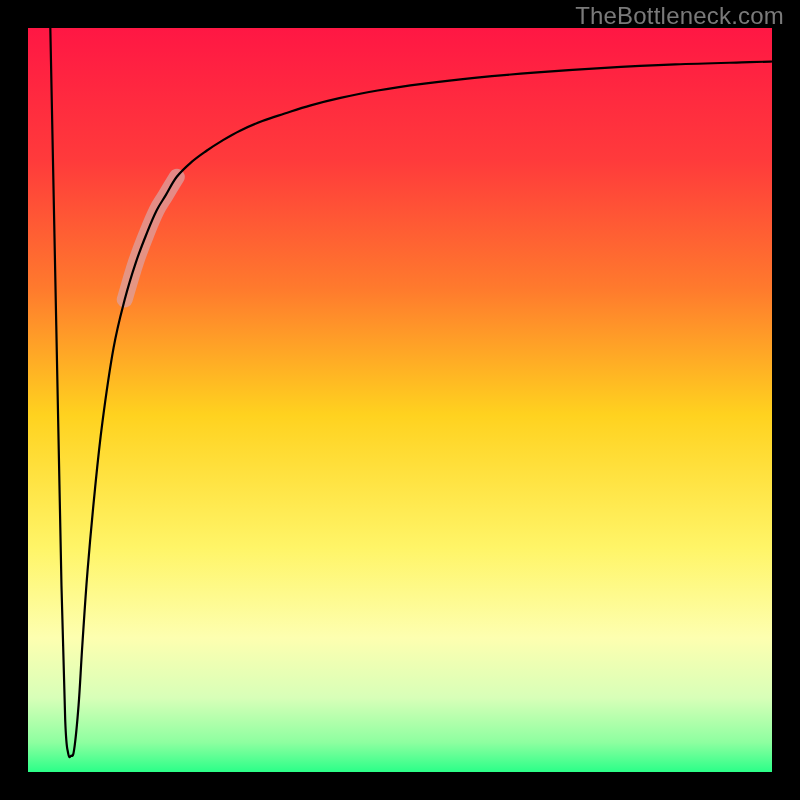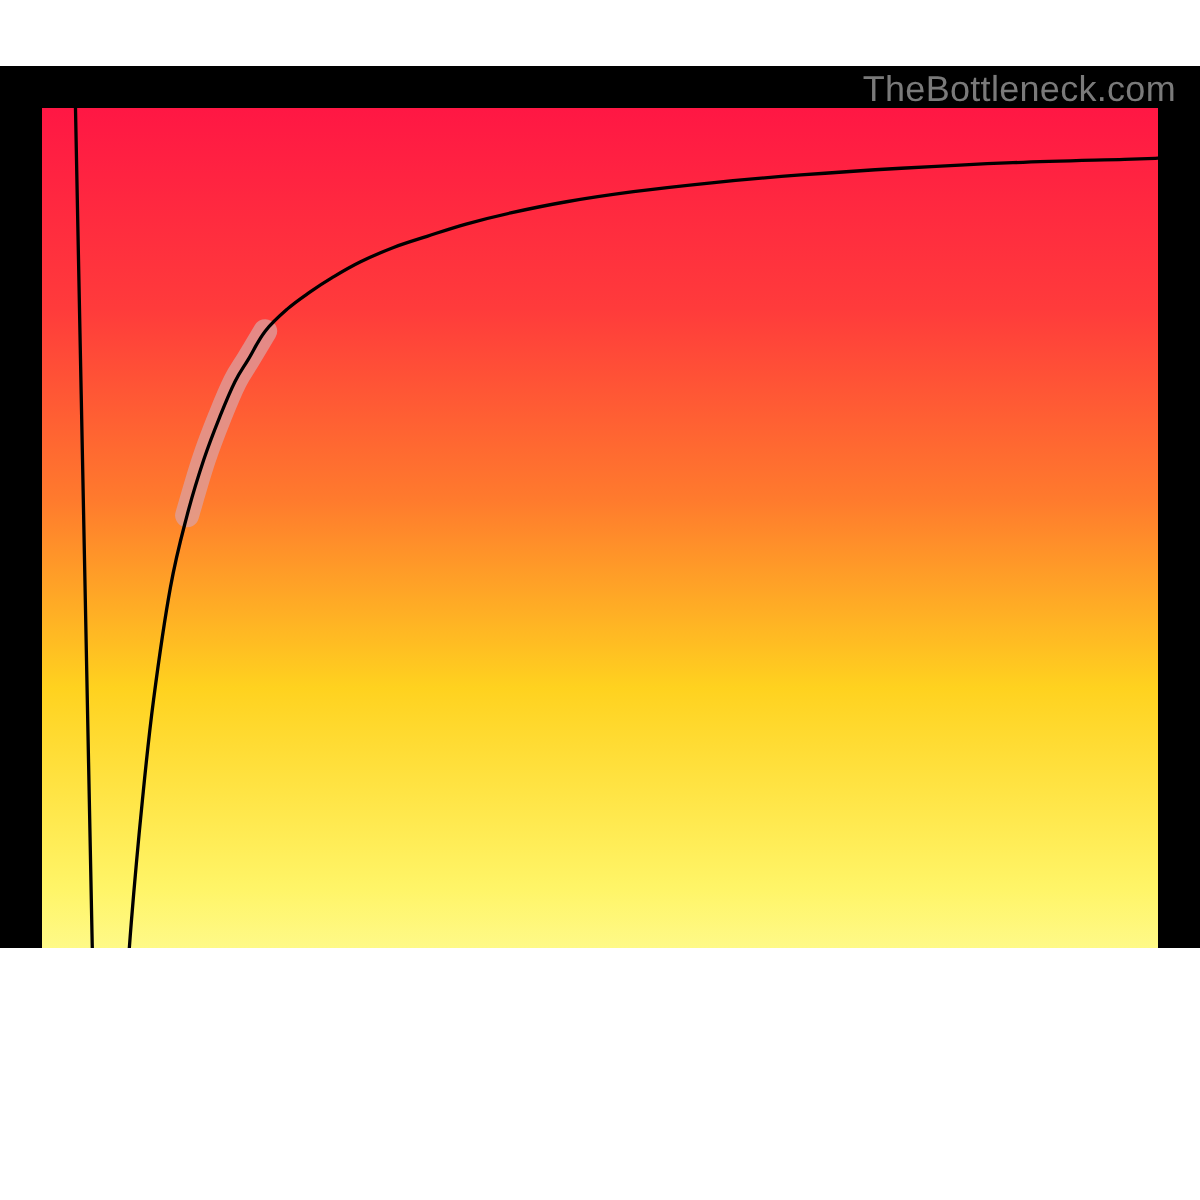--- a/index.html
+++ b/index.html
@@ -4,23 +4,22 @@
 <style>
   body {
     margin: 0;
     padding: 0;
     background: #fff;
     font-family: Arial, Helvetica, sans-serif;
   }
   .chart-container {
     position: relative;
     width: 800px;
-    height: 588px;
+    height: 800px;
     background: #000;
-    margin-top: 44px;
   }
   .watermark {
     position: absolute;
     top: 2px;
     right: 16px;
     color: #7a7a7a;
     font-size: 24px;
     font-weight: 400;
     letter-spacing: 0.2px;
     z-index: 5;

